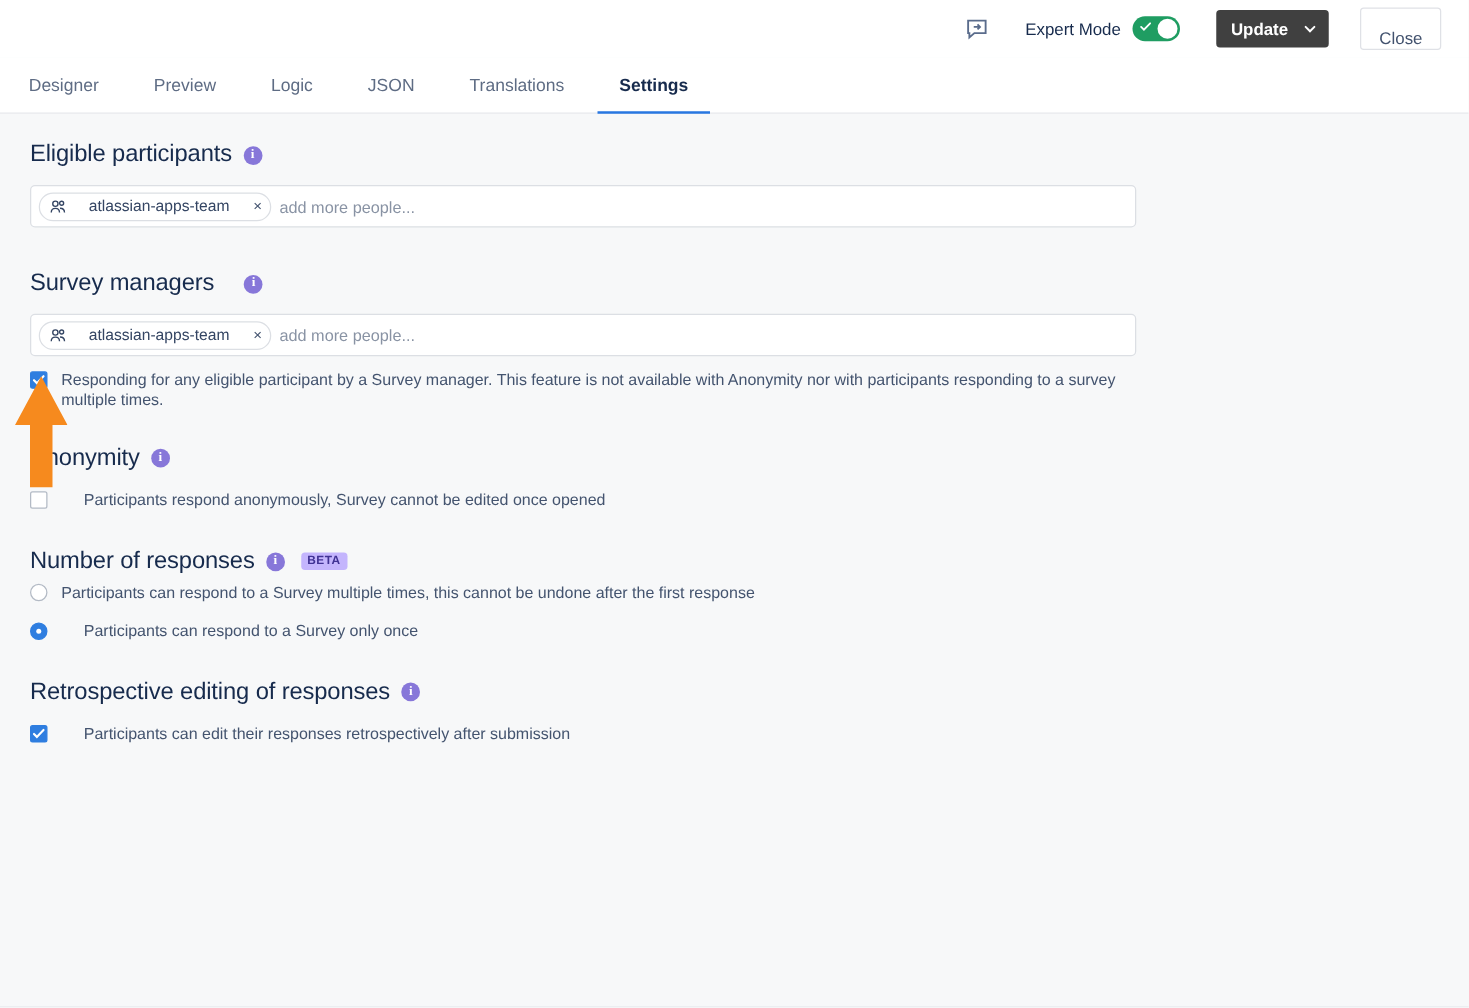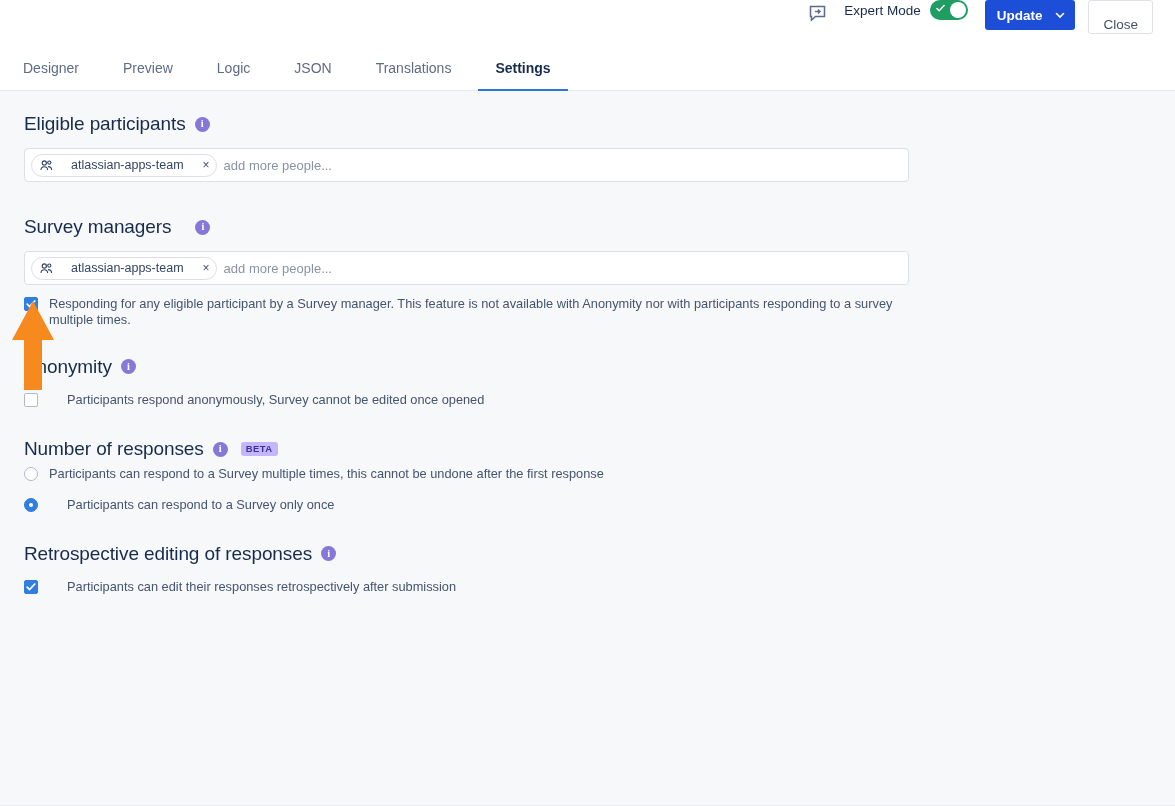--- a/index.html
+++ b/index.html
@@ -12,24 +12,24 @@
     color: #42526e;
     overflow: hidden;
     position: relative;
   }
 
   
   .topbar {
     height: 46px;
     background: #ffffff;
     display: flex;
-    align-items: flex-start;
+    align-items: center;
     justify-content: flex-end;
     padding: 0 22px 0 0;
-    gap: 0;
+    gap: 12px;
   }
   .feedback-icon {
     width: 26px; height: 26px;
     display: flex; align-items: center; justify-content: center;
     margin-right: 14px;
     cursor: pointer;
   }
   .expert-wrap {
     display: flex; align-items: center; gap: 9px;
     margin-right: 17px;
@@ -55,21 +55,21 @@
     border-radius: 50%;
     background: #ffffff;
   }
   .toggle .tick {
     position: absolute;
     left: 6px; top: 4px;
     width: 9px; height: 9px;
   }
   .btn-update {
     display: flex; align-items: center;
-    background: #1d4ed8;
+    background: #404040;
     color: #ffffff;
     border: none;
     border-radius: 3px;
     height: 30px;
     padding: 0 6px 0 12px;
     font-size: 13.5px;
     font-weight: 600;
     font-family: inherit;
     cursor: pointer;
     margin-right: 13px;

